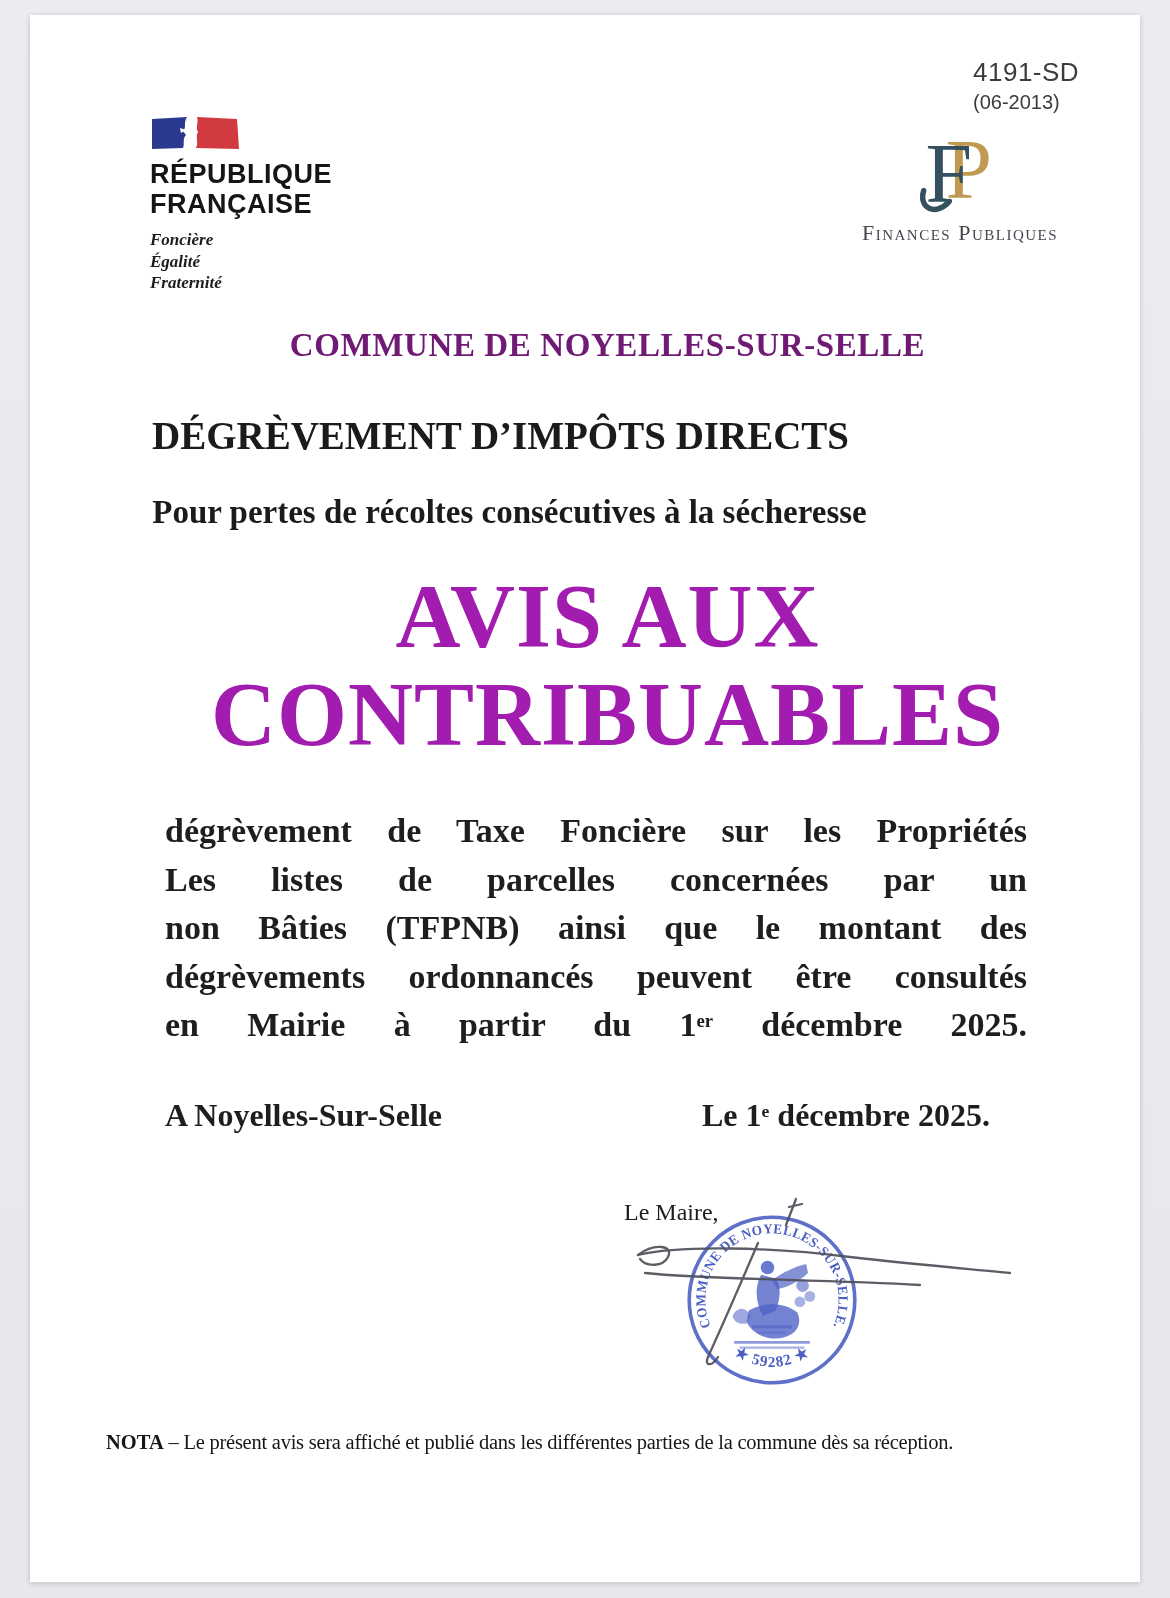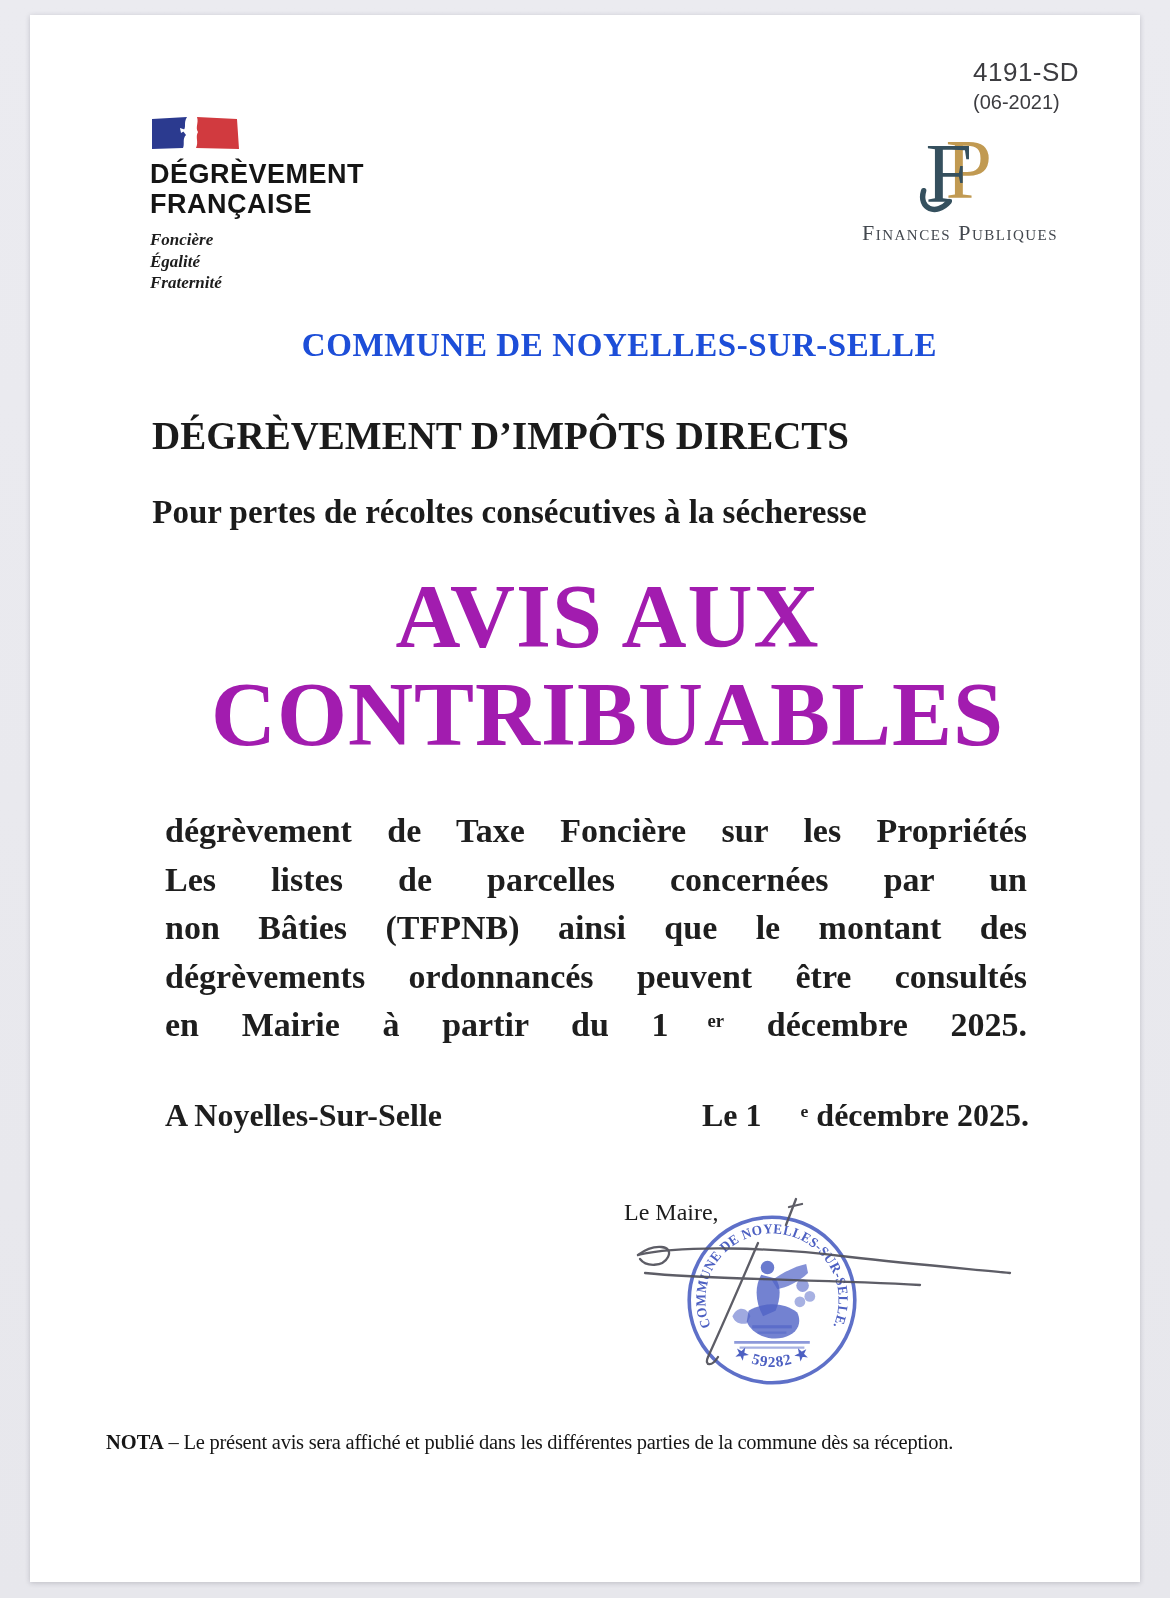--- a/index.html
+++ b/index.html
@@ -19,33 +19,33 @@
   .flag { display:block; margin-bottom:9px; }
   .rf-word { font-family:"Liberation Sans","DejaVu Sans",sans-serif; font-weight:700; font-size:27px;
              line-height:30px; letter-spacing:.5px; color:#151515; }
   .motto { margin-top:10px; font-style:italic; font-weight:700; font-size:17px; line-height:21.5px; color:#1c1c1c; }
 
   
   .dgfip { position:absolute; left:795px; top:103px; width:270px; text-align:center; }
   .fp-logo { display:block; margin:0 auto; }
   .fp-label { margin-top:2px; font-variant:small-caps; font-size:22px; letter-spacing:1.5px; color:#43484f; }
 
-  .commune { position:absolute; left:12px; top:312px; width:1110px; padding-left:45px; text-align:center;
-             font-size:33px; font-weight:700; letter-spacing:.6px; color:#1d4ed8; }
+  .commune { position:absolute; left:0; top:312px; width:1110px; padding-left:45px; text-align:center;
+             font-size:33px; font-weight:700; letter-spacing:.6px; color:#701a75; }
   .deg { position:absolute; left:0; top:398px; width:896px; padding-left:45px; text-align:center;
          font-size:39px; font-weight:700; color:#1b1b1b; }
   .reason { position:absolute; left:0; top:479px; width:914px; padding-left:45px; text-align:center;
             font-size:33px; font-weight:700; color:#1b1b1b; }
   .avis { position:absolute; left:0; top:553px; width:1110px; padding-left:45px; text-align:center;
           font-size:90px; font-weight:700; line-height:98px; color:#a21caf; letter-spacing:1px; }
 
   .body-text { position:absolute; left:135px; top:792px; width:862px; font-size:34px; font-weight:700;
                line-height:48.5px; color:#1e1e1e; }
   .bl { text-align:justify; text-align-last:justify; }
-  sup { font-size:.55em; vertical-align:.5em; line-height:0;margin-left:39px; }
+  sup { font-size:.55em; vertical-align:.5em; line-height:0; }
 
   .closing-row { position:absolute; left:135px; top:1082px; width:870px; height:42px; font-size:32px; font-weight:700; }
   .place { position:absolute; left:0; top:0; }
   .date { position:absolute; left:537px; top:0; }
 
   .signer { position:absolute; left:594px; top:1184px; font-size:24px; color:#1d1d1d; }
 
   .stamp { position:absolute; left:652px; top:1195px; z-index:1; }
   .signature { position:absolute; left:560px; top:1170px; z-index:2; }
 
@@ -54,30 +54,30 @@
   .nota b { letter-spacing:0; }
 </style>
 </head>
 <body>
 
 <div class="viewer">
   <div class="sheet">
 
     <div class="form-ref">
       <div class="form-num">4191-SD</div>
-      <div class="form-ver">(06-2021)</div>
+      <div class="form-ver">(06-2013)</div>
     </div>
 
     <div class="marianne">
       <svg class="flag" width="90" height="34" viewBox="0 0 90 34">
         <path d="M2,3 L37,1 C33,7 37,11 33,15 L36,19 C32,23 35,28 33,32 L2,33 Z" fill="#2b3a8f"></path>
         <path d="M30,12 l6,2 -5,3 z" fill="#ffffff"></path>
         <path d="M47,1 L87,3 L89,33 L46,32 C49,26 45,21 48,16 C45,11 49,7 47,1 Z" fill="#d13a3f"></path>
       </svg>
-      <div class="rf-word">DÉGRÈVEMENT</div>
+      <div class="rf-word">RÉPUBLIQUE</div>
       <div class="rf-word">FRANÇAISE</div>
       <div class="motto">
         <div>Foncière</div>
         <div>Égalité</div>
         <div>Fraternité</div>
       </div>
     </div>
 
     <div class="dgfip">
       <svg class="fp-logo" width="100" height="100" viewBox="0 0 100 110">

